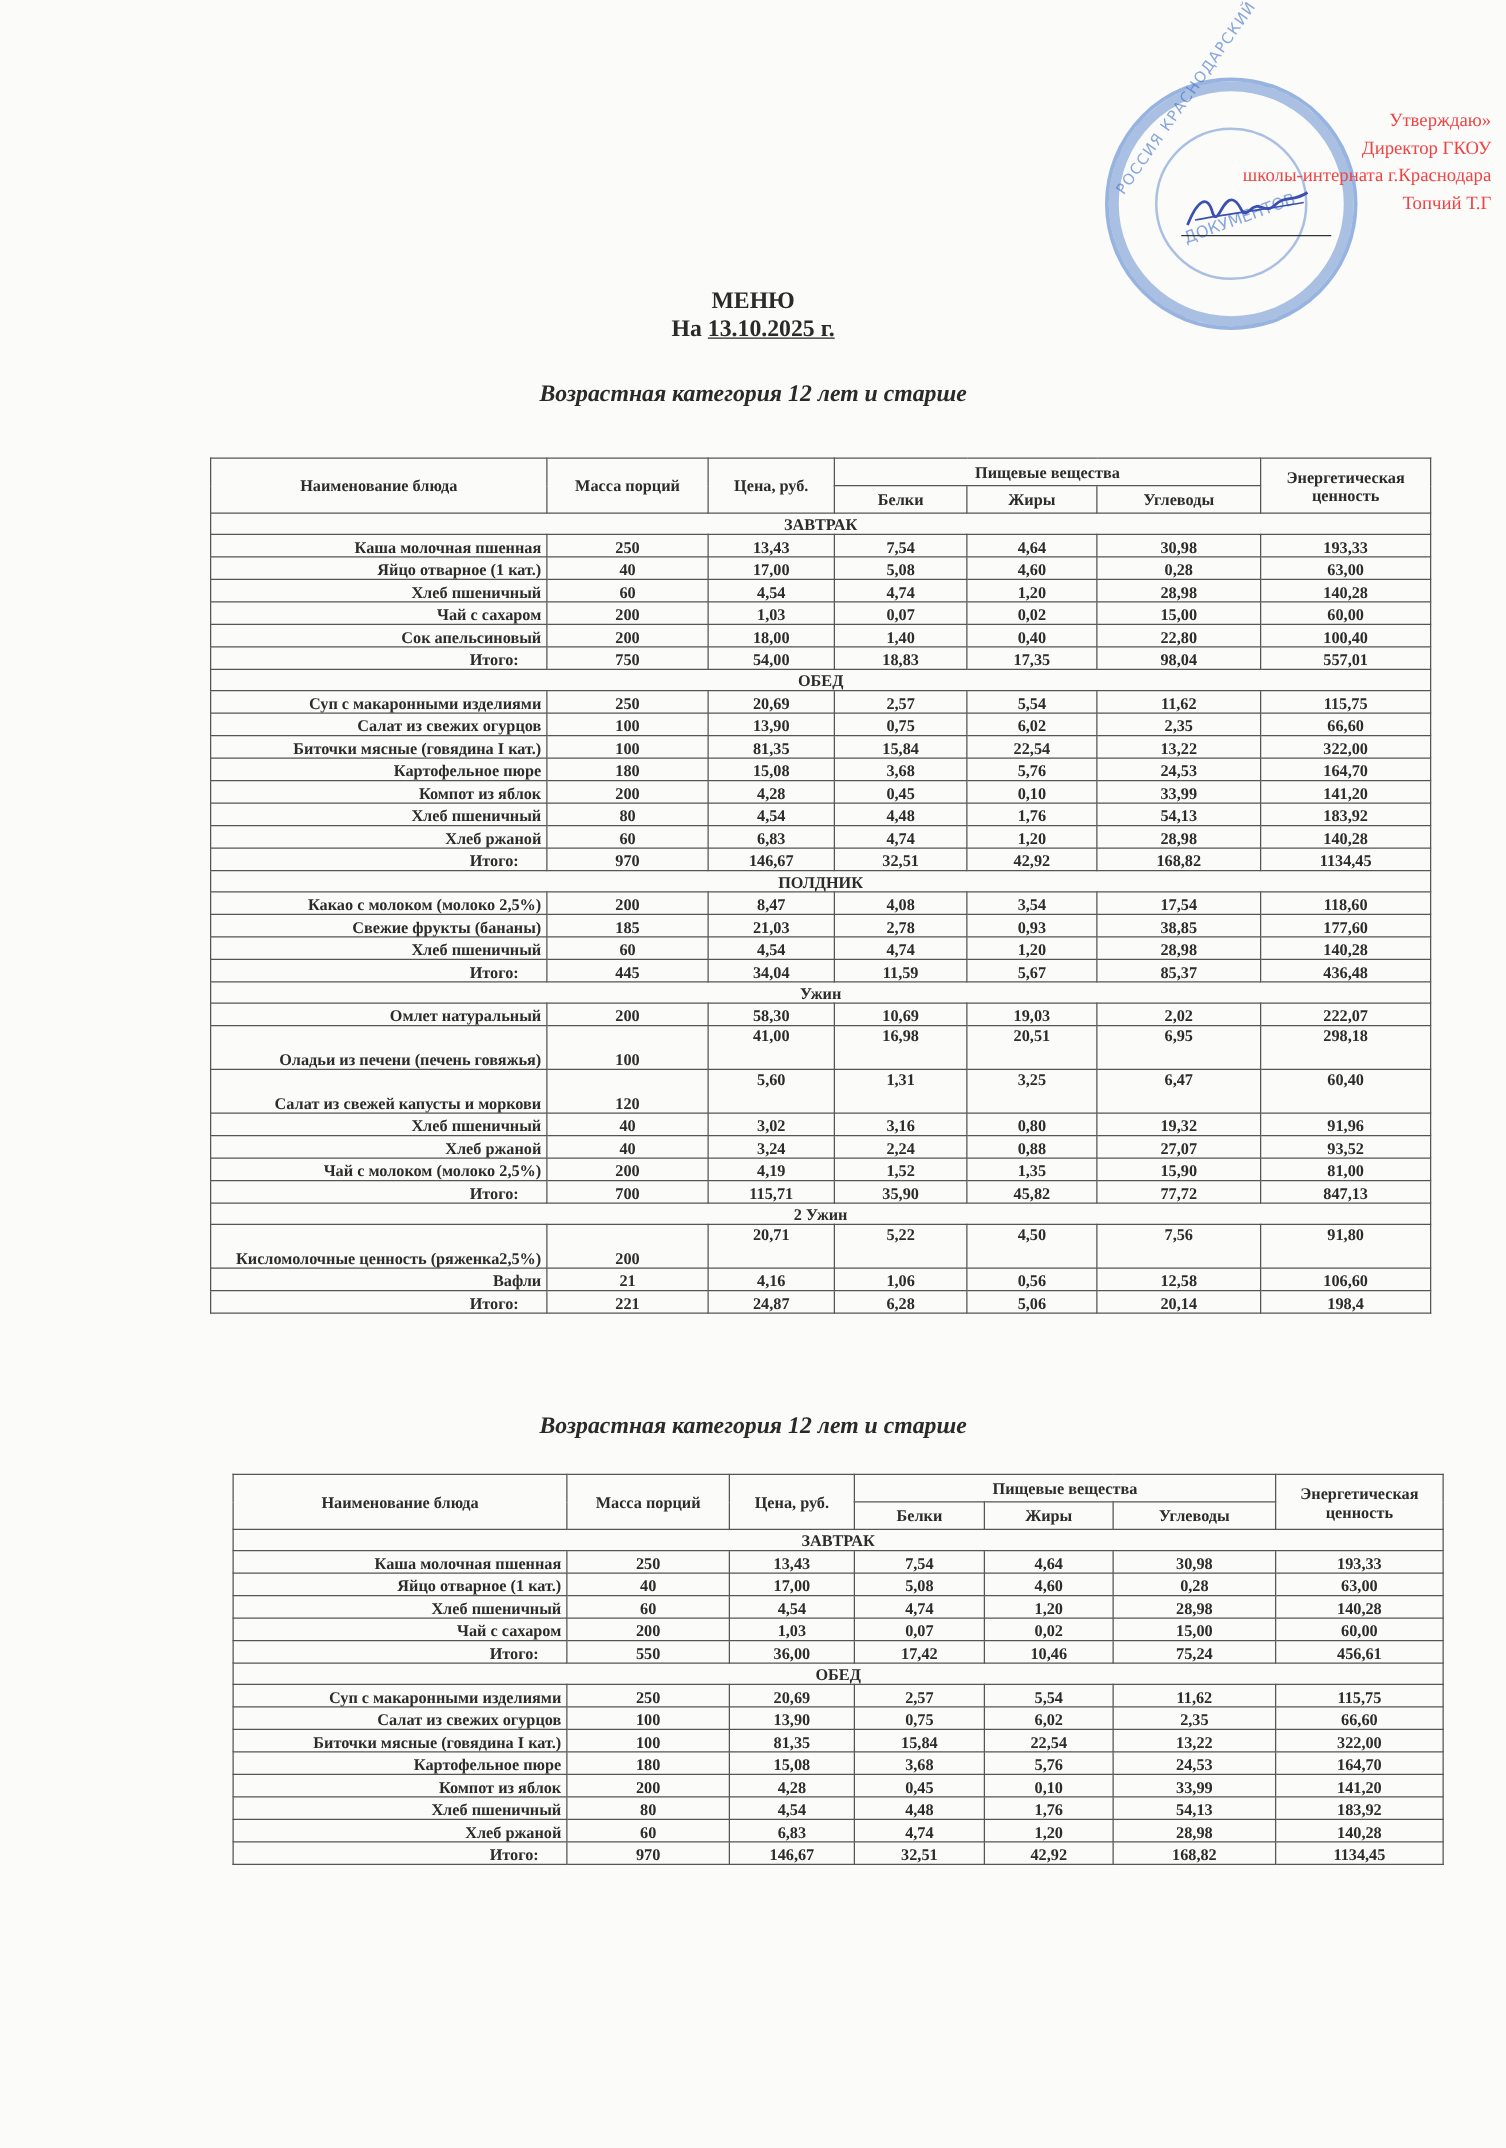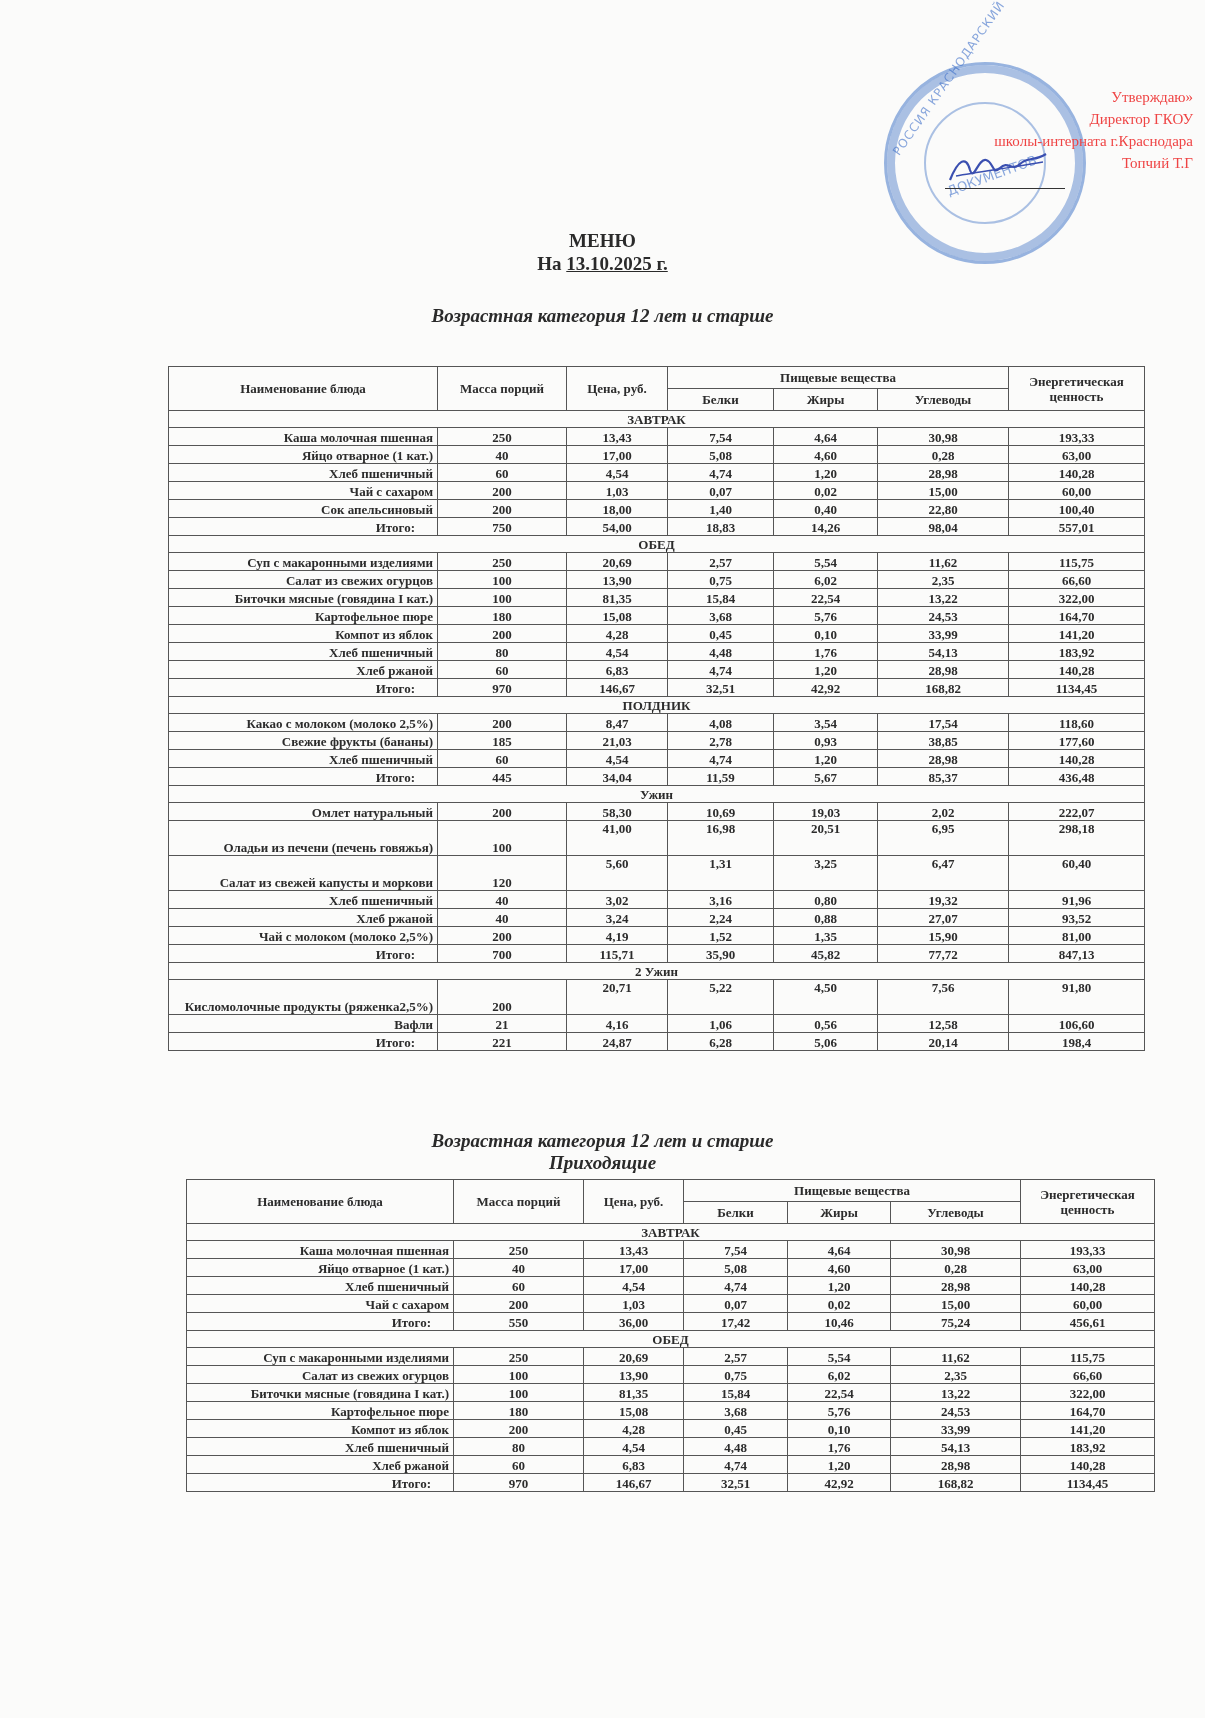--- a/index.html
+++ b/index.html
@@ -154,21 +154,21 @@
         <td class="num">1,40</td>
         <td class="num">0,40</td>
         <td class="num">22,80</td>
         <td class="num">100,40</td>
       </tr>
       <tr class="total-row">
       <td class="total">Итого:</td>
       <td class="num">750</td>
       <td class="num">54,00</td>
       <td class="num">18,83</td>
-        <td class="num">14,26</td>
+        <td class="num">17,35</td>
         <td class="num">98,04</td>
         <td class="num">557,01</td>
     </tr>
       <tr class="section">
         <td colspan="7">ОБЕД</td>
       </tr>
       <tr class="item">
         <td class="name">Суп с макаронными изделиями</td>
         <td class="num">250</td>
         <td class="num">20,69</td>
@@ -342,21 +342,21 @@
       <td class="num">115,71</td>
       <td class="num">35,90</td>
         <td class="num">45,82</td>
         <td class="num">77,72</td>
         <td class="num">847,13</td>
     </tr>
       <tr class="section">
         <td colspan="7">2 Ужин</td>
       </tr>
       <tr class="item tall">
-        <td class="name">Кисломолочные продукты (ряженка2,5%)</td>
+        <td class="name">Кисломолочные ценность (ряженка2,5%)</td>
         <td class="num">200</td>
         <td class="num top">20,71</td>
         <td class="num top">5,22</td>
         <td class="num top">4,50</td>
         <td class="num top">7,56</td>
         <td class="num top">91,80</td>
       </tr>
       <tr class="item">
         <td class="name">Вафли</td>
         <td class="num">21</td>
@@ -373,21 +373,20 @@
       <td class="num">6,28</td>
         <td class="num">5,06</td>
         <td class="num">20,14</td>
         <td class="num">198,4</td>
     </tr>
     </tbody>
 </table>
 
 <div class="category" style="top:1130px;">
   <div>Возрастная категория 12 лет и старше</div>
-  <div>Приходящие</div>
 </div>
 
 <table class="menu" id="table1" style="left:186px; top:1179px; width:968px;">
   <colgroup>
     <col style="width:267px">
       <col style="width:130px">
       <col style="width:100px">
       <col style="width:104px">
       <col style="width:103px">
       <col style="width:130px">

